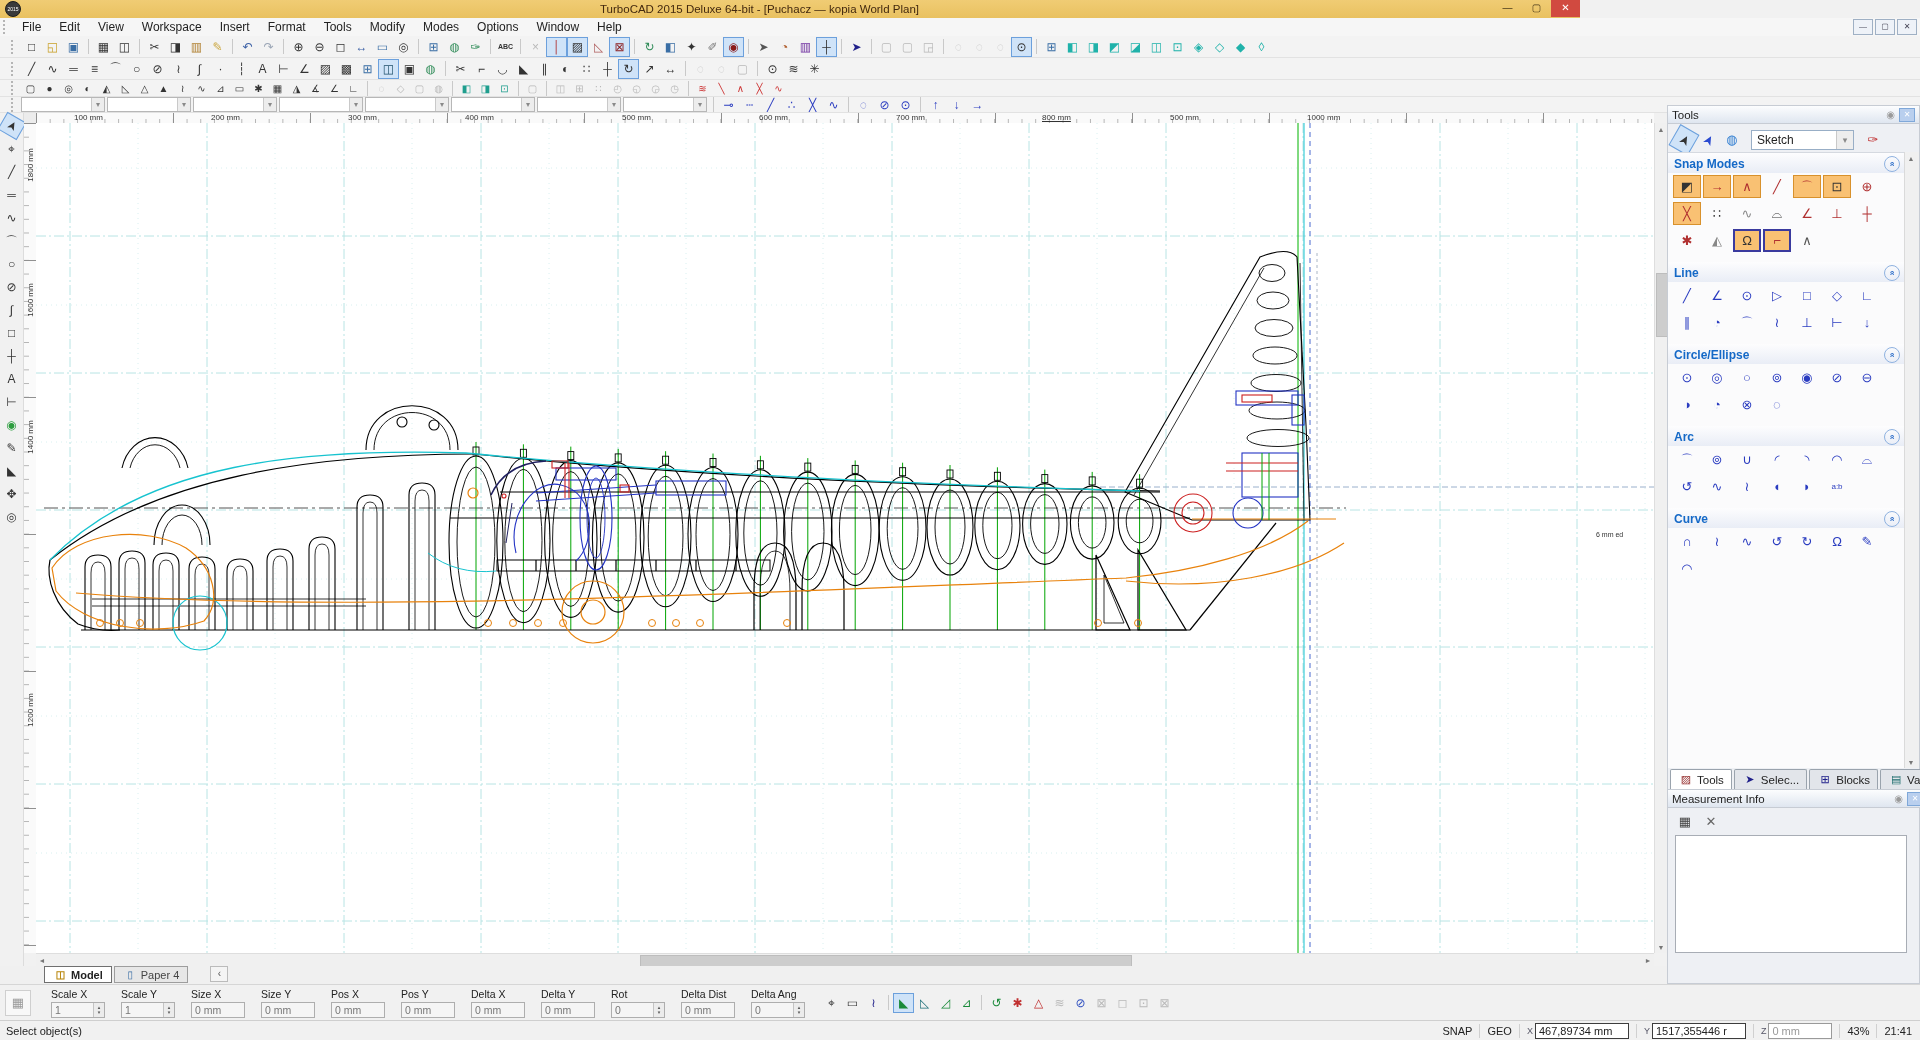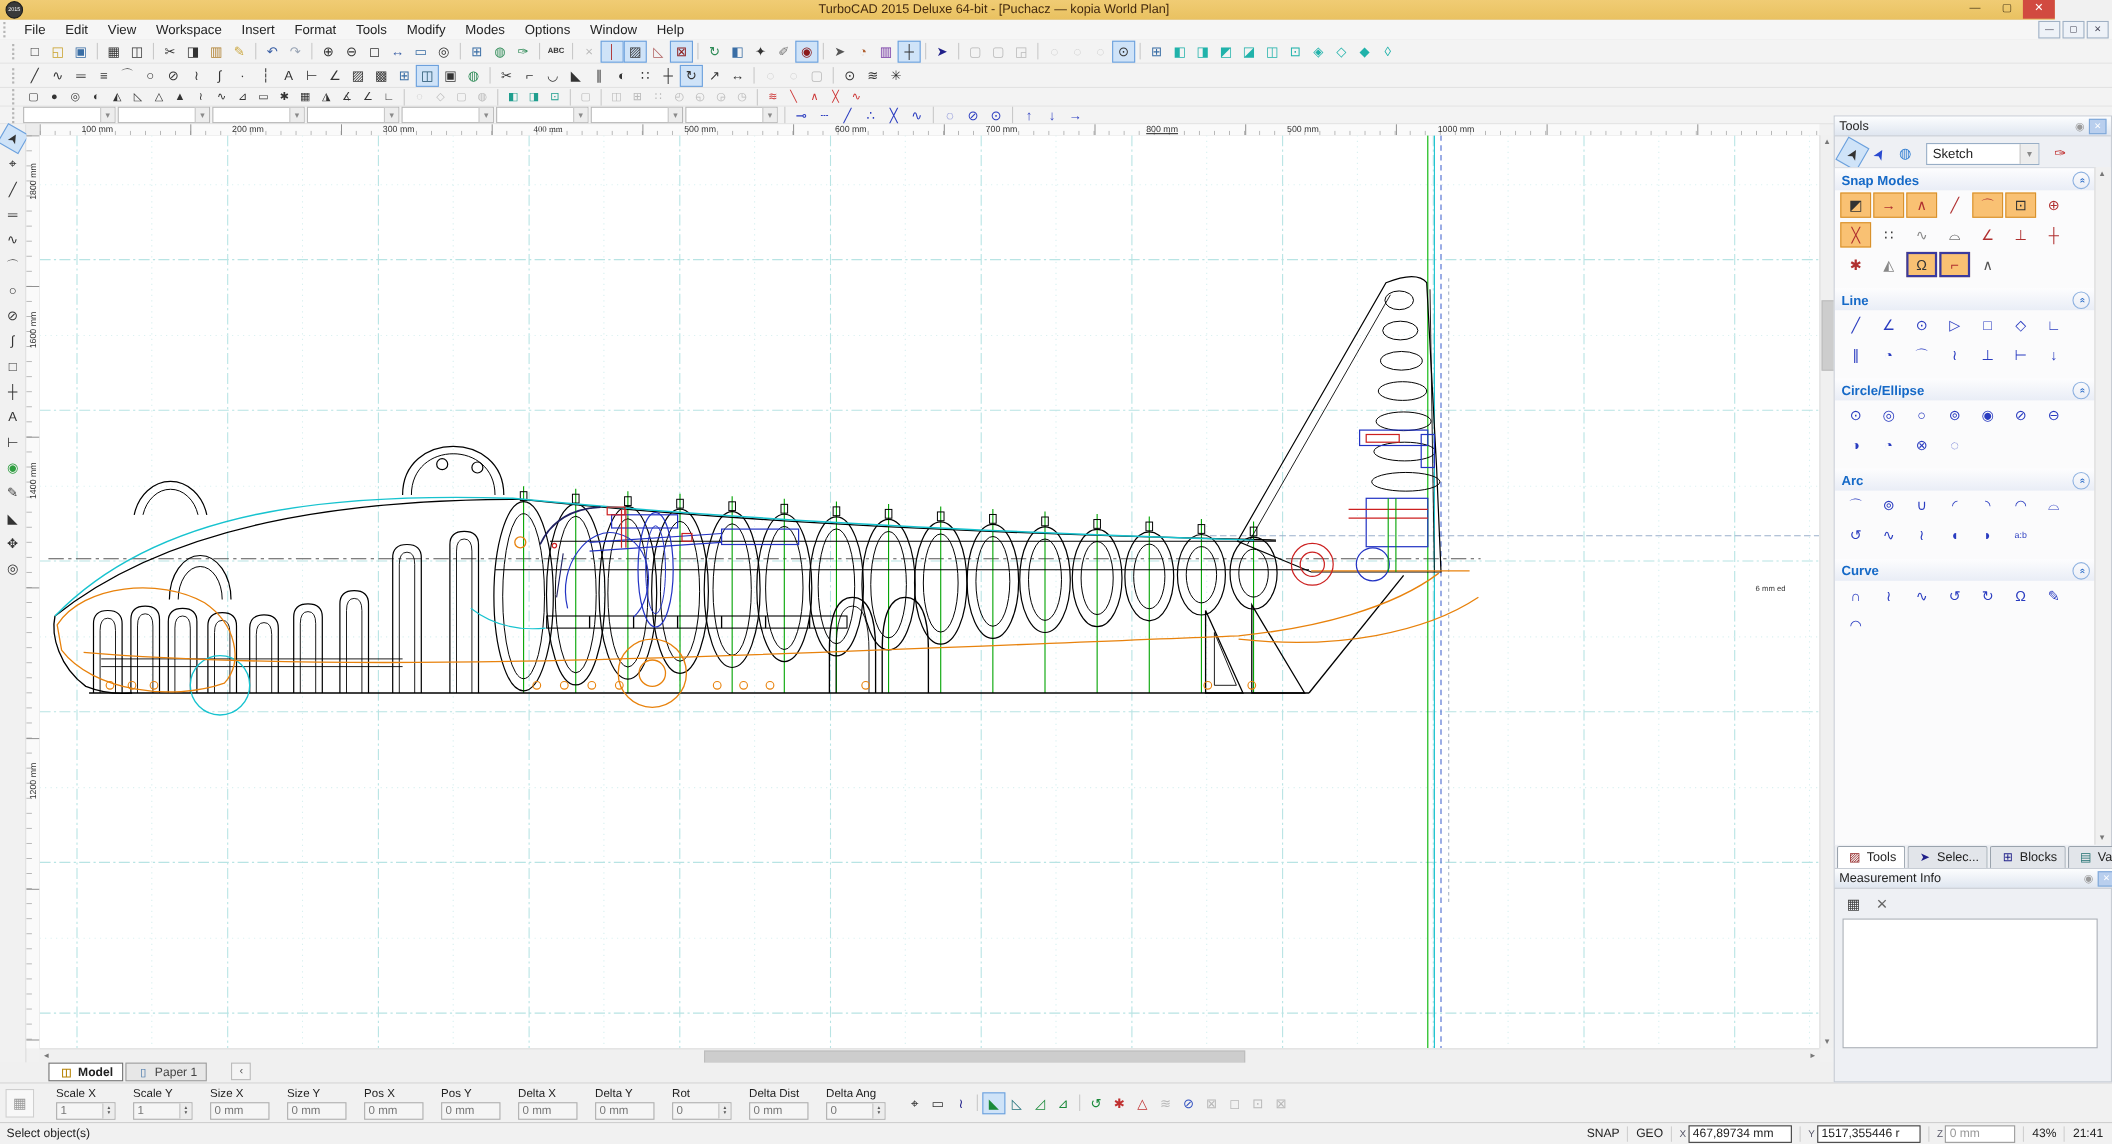--- a/index.html
+++ b/index.html
@@ -1,20 +1,20 @@
 <!DOCTYPE html>
 <html><head>
 <meta charset="utf-8">
 <style>
   html,body{margin:0;padding:0;background:#888;}
   .app{position:relative;width:1920px;height:1040px;background:#f1f1f1;overflow:hidden;
        font-family:"Liberation Sans",sans-serif;font-size:12px;color:#222;}
   .abs{position:absolute;}
   
-  .titlebar{left:0;top:0;width:1868px;height:18px;background:linear-gradient(#f0cc74,#e9c160);
+  .titlebar{left:0;top:0;width:1580px;height:18px;background:linear-gradient(#f0cc74,#e9c160);
             border-bottom:1px solid #c9a23c;display:flex;align-items:center;}
   .applogo{width:14px;height:14px;border-radius:50%;background:#3a3a3a;color:#fff;font-size:5px;
            display:flex;align-items:center;justify-content:center;margin:1px 5px;border:1px solid #1d1d1d;}
   .title{flex:1;text-align:center;font-size:11.5px;color:#43290f;line-height:17px;}
   .winbtns{display:flex;height:18px;}
   .wbtn{width:29px;height:17px;text-align:center;font-size:10px;line-height:16px;color:#4a3a1a;}
   .wclose{background:#d14a40;color:#fff;}
   
   .menubar{left:0;top:18px;width:1920px;height:18px;background:#f6f6f6;display:flex;align-items:center;border-bottom:1px solid #e6e6e6;}
   .grip{width:5px;height:14px;border-left:2px dotted #b5b5b5;margin:0 3px;}
@@ -386,21 +386,21 @@
       <span class="icon">◣</span>
       <span class="icon">✥</span>
       <span class="icon">◎</span>
     </div>
 
   <div class="abs rcorner"></div>
   <div class="abs hruler">
       <span style="left: 38px;">100 mm</span>
       <span style="left: 175px;">200 mm</span>
       <span style="left: 312px;">300 mm</span>
-      <span style="left: 449px; font-family: Liberation Serif, serif;">400 mm</span>
+      <span style="left: 429px;">400 mm</span>
       <span style="left: 586px;">500 mm</span>
       <span style="left: 723px;">600 mm</span>
       <span style="left: 860px;">700 mm</span>
       <span style="left: 1006px; text-decoration: underline;">800 mm</span>
       <span style="left: 1134px;">500 mm</span>
       <span style="left: 1271px;">1000 mm</span>
     </div>
   <div class="abs vruler">
       <span style="top: 42px;">1800 mm</span>
       <span style="top: 177px;">1600 mm</span>
@@ -661,21 +661,21 @@
     <span class="sarrow" style="right:0;top:0">►</span>
   </div>
 
   <div class="abs tabstrip">
     <div class="stab">
       <span class="icon" style="color:#b8860b">◫</span>
       <span>Model</span>
     </div>
     <div class="stab inactive">
       <span class="icon" style="color:#3a6ea5">▯</span>
-      <span>Paper 1</span>
+      <span>Paper 4</span>
     </div>
     <div class="tscroll">‹</div>
   </div>
 
   <div class="abs inspector">
     <div class="itable">▦</div>
     <span style="display:flex">
         <div class="field">
           <div class="flabel">Scale X</div>
           <div class="finput">

